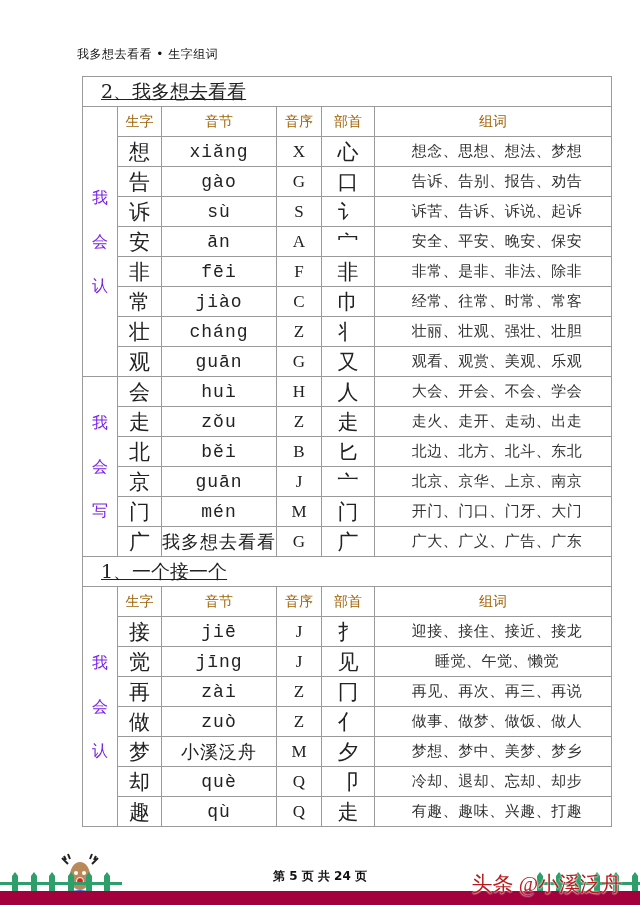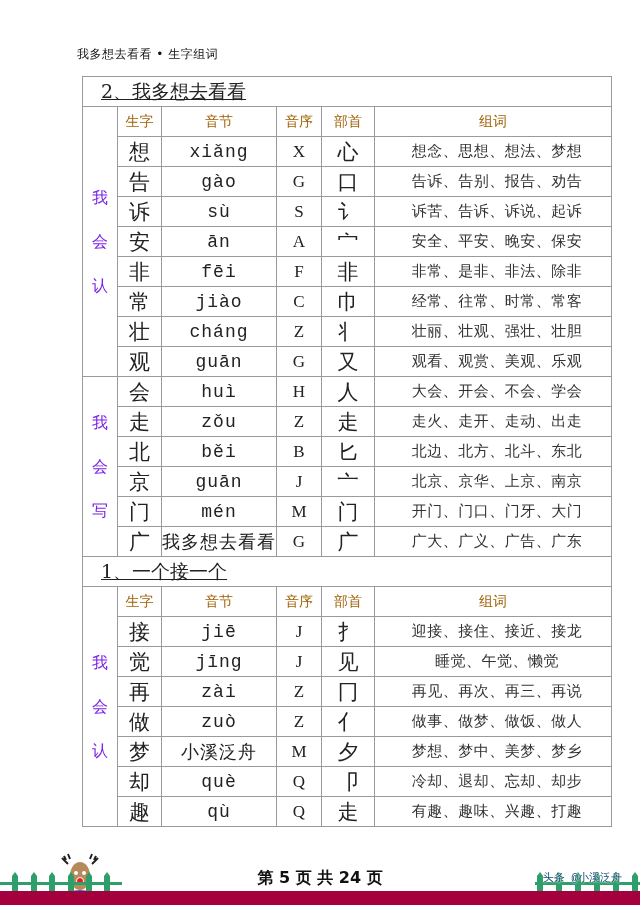--- a/index.html
+++ b/index.html
@@ -12,25 +12,25 @@
   .title-cell { text-align:left !important; font-size:19px; padding-left:18px !important; height:29px;text-decoration:underline; }
   .hdr td { height:21px; }
   .hdr-cell { color:#a16207; font-size:14px; font-family: "DejaVu Sans","Liberation Sans", sans-serif; }
   .group-cell { color:#7a22e6; font-size:16px; font-family: "DejaVu Sans","Liberation Sans", sans-serif; line-height:44px; }
   .group-cell span { display:block; }
   .char { font-size:21px; }
   .pinyin { font-size:18px; font-family: Liberation Mono, monospace; letter-spacing:1px; }
   .seq { font-size:17px; font-family: "Liberation Serif", "DejaVu Serif", serif; }
   .radical { font-size:21px; }
   .words { text-align:left; padding-left:8px !important; font-size:15px; color:#333; letter-spacing:0.5px; }
-  .footer-text { position:absolute; top:868px; left:0; width:640px; text-align:center; font-size:16px; font-weight:bold;
+  .footer-text { position:absolute; top:868px; left:0; width:640px; text-align:center; font-size:12px; font-weight:bold;
          font-family: "DejaVu Sans","Liberation Sans", sans-serif; color:#111; }
   .footer-bar { position:absolute; left:0; top:891px; width:640px; height:14px; background:#a3003d; }
-  .watermark { position:absolute; right:18px; top:870px; font-size:11px; color:#0c4a6e;
-         font-family: Liberation Mono, monospace; text-shadow:0 0 2px #fff, 0 0 2px #fff; }
+  .watermark { position:absolute; right:18px; top:870px; font-size:21px; color:#b91c1c;
+         font-family: Liberation Serif, serif; text-shadow:0 0 2px #fff, 0 0 2px #fff; }
   .fence { position:absolute; }
 </style>
 </head>
 <body>
 
 <div class="running-header">我多想去看看 • 生字组词</div>
 
 <table class="grid">
   <colgroup>
     <col style="width:35px">

